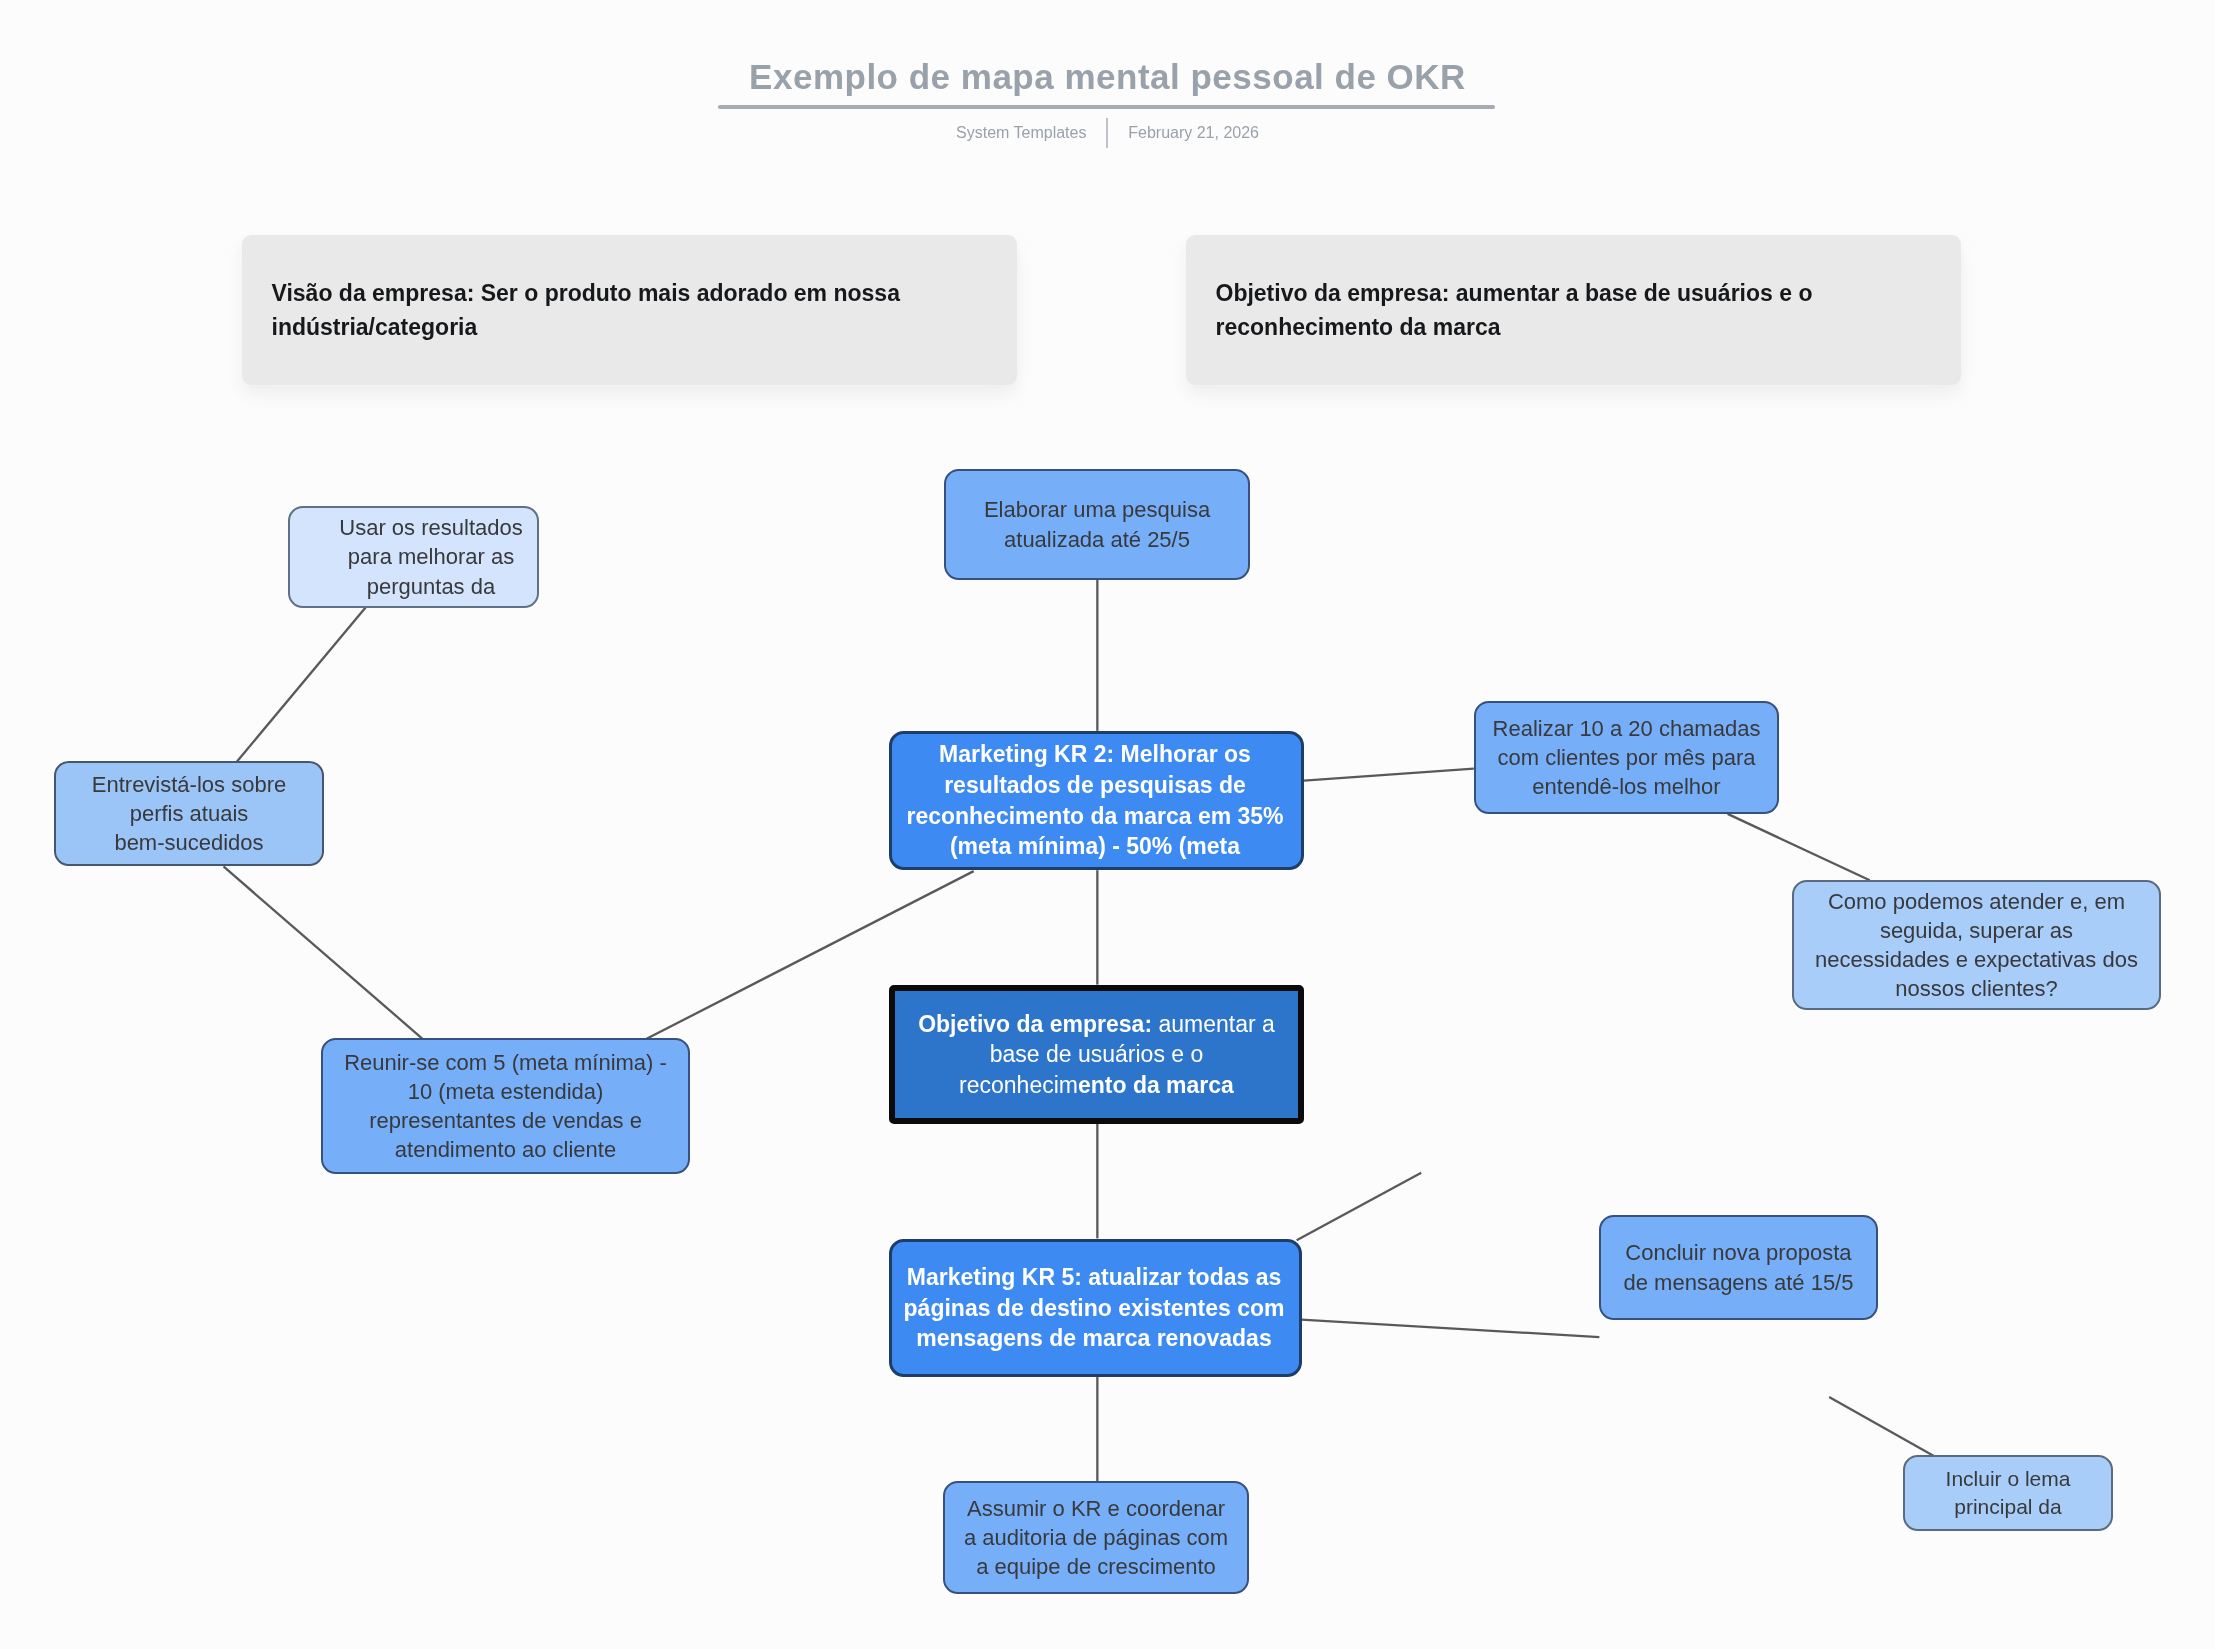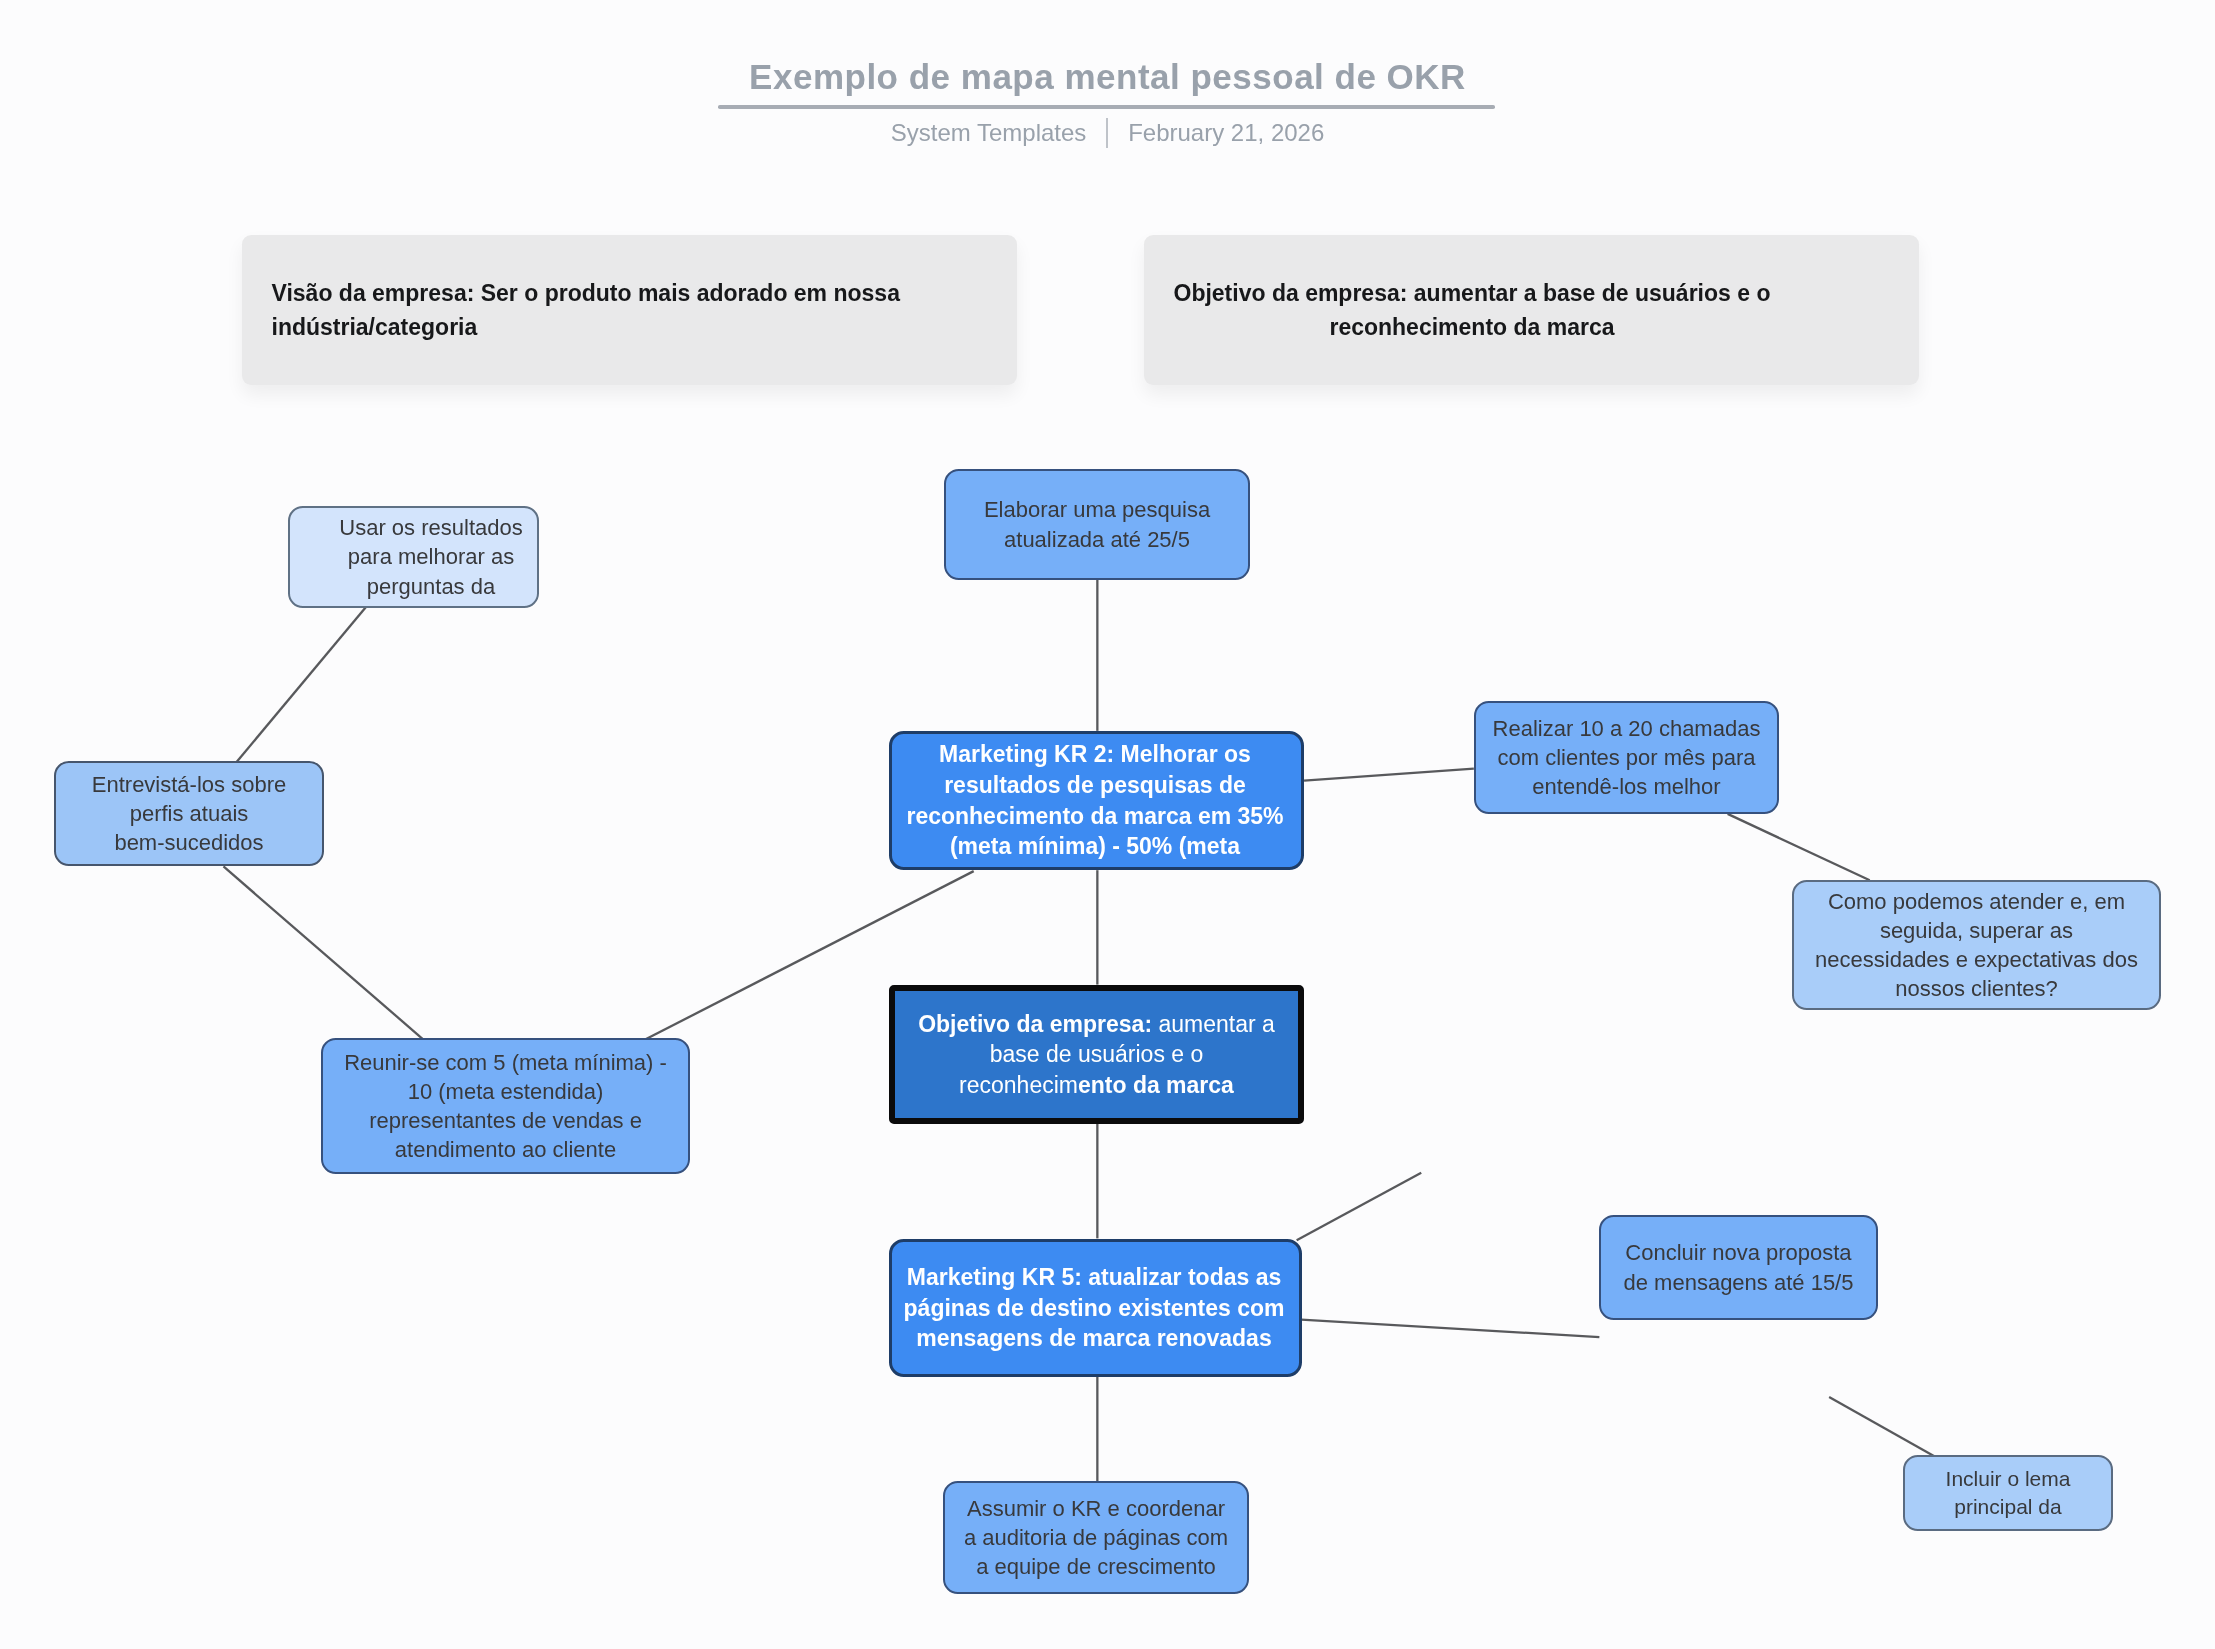--- a/index.html
+++ b/index.html
@@ -10,32 +10,32 @@
   
   .title{
     position:absolute;left:0;right:0;top:57px;text-align:center;
     font-size:35px;font-weight:bold;color:#99a1ab;letter-spacing:0.5px;
   }
   .title-rule{
     position:absolute;left:718px;top:105px;width:777px;height:3.7px;background:#a7acb4;border-radius:1.8px;
   }
   .subtitle{
     position:absolute;left:0;right:0;top:118px;display:flex;justify-content:center;align-items:center;
-    gap:20px;font-size:24px;color:#99a1ab;
+    gap:20px;font-size:16px;color:#99a1ab;
   }
   .subtitle .sep{width:1.8px;height:29.5px;background:#bfc3c9;}
   
   .panel{
     position:absolute;box-sizing:border-box;height:150px;width:775px;border-radius:9.2px;
     background:#e9e9ea;box-shadow:0 9.2px 18.5px rgba(0,0,0,.06);
     display:flex;align-items:center;padding:0 29.5px;
     font-size:23px;font-weight:bold;color:#17181a;line-height:1.5;white-space:pre-line;
   }
   .panel--vision{left:242px;top:235px;}
-  .panel--objective{left:1144px;top:235px;text-align:center;}
+  .panel--objective{left:1186px;top:235px;}
   
   svg.edges{position:absolute;left:0;top:0;z-index:0;}
   svg.edges line{stroke:#58595c;stroke-width:2.5;}
   
   .node{
     position:absolute;box-sizing:border-box;z-index:1;
     display:flex;align-items:center;justify-content:center;text-align:center;
     border-radius:14.8px;padding:7.4px 13px;
     font-size:22px;color:#38393c;line-height:1.33;white-space:pre-line;
   }

